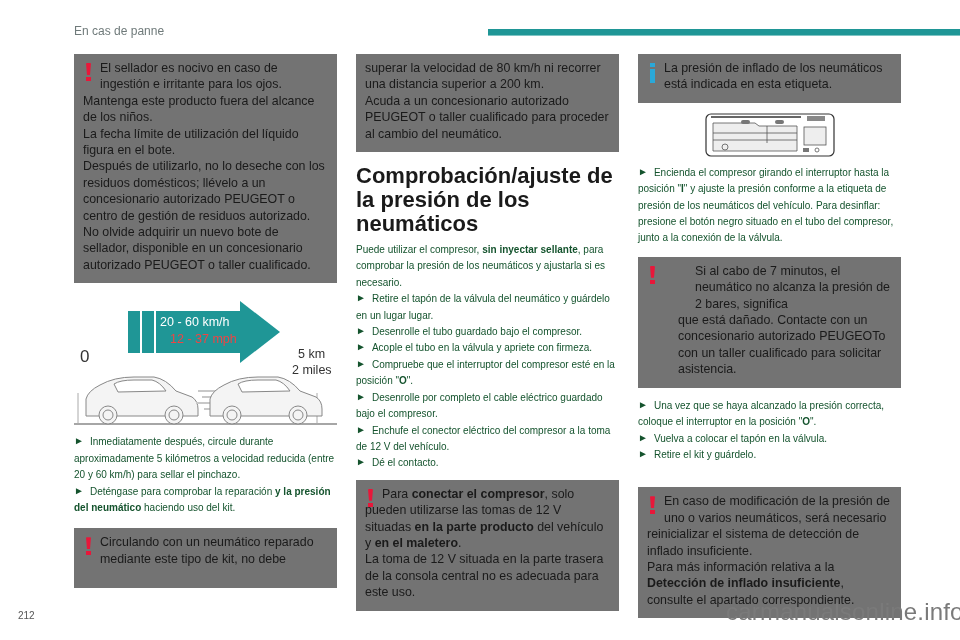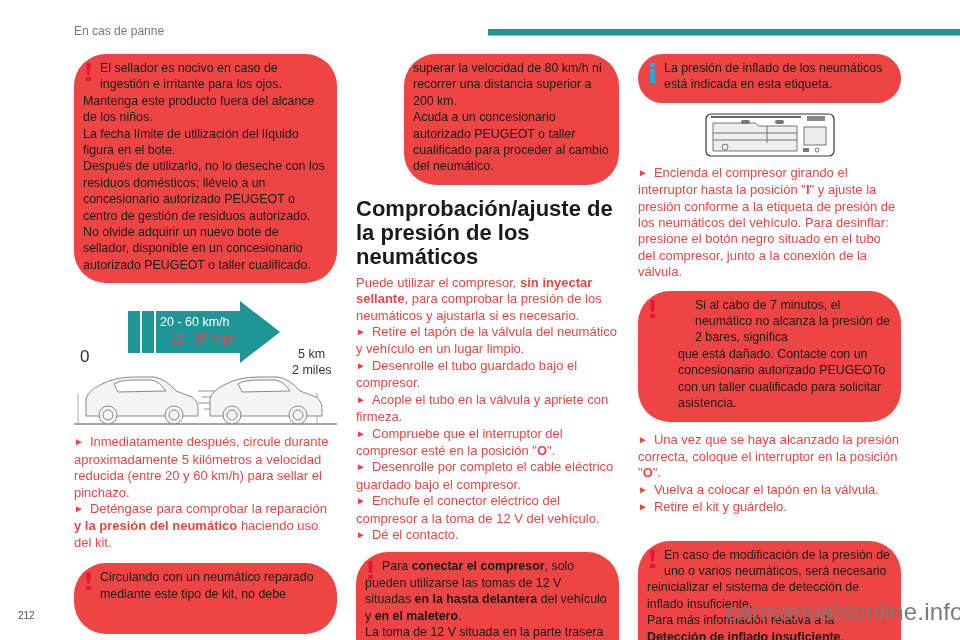--- a/index.html
+++ b/index.html
@@ -15,35 +15,35 @@
   .header-bar {
     position: absolute; left: 488px; top: 29px; width: 472px; height: 6px;
     background: #1f9696; border-bottom: 1px solid #7fc4c4;
   }
   .col { position: absolute; top: 54px; }
   .col1 { left: 74px; width: 263px; }
   .col2 { left: 356px; width: 263px; }
   .col3 { left: 638px; width: 263px; }
 
   .note {
-    background: #ef4444; padding: 6px 9px 10px 9px;
+    background: #737373; padding: 6px 9px 10px 9px;
     font-size: 12.4px; line-height: 16.4px; color: #1a1a1a;
-    position: relative; margin-bottom: 10px; border-radius: 32px;
+    position: relative; margin-bottom: 10px;
   }
   .note .first-lines { padding-left: 17px; display: block; }
   .warn-icon {
     position: absolute; left: 12px; top: 9px; width: 5px; height: 18px;
   }
   .warn-icon .bar { position: absolute; left: 0; top: 0; width: 5px; height: 12px; background: #e8173a; border-radius: 1px 1px 0 0; clip-path: polygon(0 0,100% 0,80% 100%,20% 100%); }
   .warn-icon .dot { position: absolute; left: 0; top: 14px; width: 5px; height: 4px; background: #e8173a; }
   .info-icon { position: absolute; left: 12px; top: 9px; width: 5px; height: 20px; }
   .info-icon .dot { position: absolute; left: 0; top: 0; width: 5px; height: 4px; background: #2aa8d8; }
   .info-icon .bar { position: absolute; left: 0; top: 6px; width: 5px; height: 14px; background: #2aa8d8; }
 
-  .para { font-size: 13px; line-height: 16.4px; color: #ef4444; }
+  .para { font-size: 10px; line-height: 16.4px; color: #14532d; }
   .step::before { content: "\25BA"; font-size: 10px; margin-right: 6px; position: relative; top: -1px; }
   b { font-weight: bold; }
 
   .section-title {
     font-size: 22px; font-weight: bold; line-height: 24px; color: #1a1a1a;
     margin: 12px 0 6px 0;
   }
 
   .illustration { position: relative; width: 263px; height: 125px; margin: 18px 0 8px 0; }
   .label-plate { display: block; margin: 4px auto 8px auto; }
@@ -110,52 +110,52 @@
     <div style="position:absolute;left:86px;top:14px;font-size:12.5px;color:#fff;">20 - 60 km/h</div>
     <div style="position:absolute;left:88px;top:31px;font-size:12.5px;color:#ef4444;margin-left:8px;">12 - 37 mph</div>
     <div style="position:absolute;left:6px;top:46px;font-size:17px;color:#333;">0</div>
     <div style="position:absolute;left:224px;top:46px;font-size:12.5px;color:#333;">5 km</div>
     <div style="position:absolute;left:218px;top:62px;font-size:12.5px;color:#333;">2 miles</div>
   </div>
 
   <div class="para step">Inmediatamente después, circule durante aproximadamente 5 kilómetros a velocidad reducida (entre 20 y 60 km/h) para sellar el pinchazo.</div>
   <div class="para step"><span>Deténgase para comprobar la reparación </span><b>y la presión del neumático</b><span> haciendo uso del kit.</span></div>
 
-  <div class="note" style="margin-top:12px;padding-bottom:32px;">
+  <div class="note" style="margin-top:12px;padding-bottom:21px;">
     <span class="warn-icon">
         <span class="bar"></span>
         <span class="dot"></span>
       </span>
     <span class="first-lines">Circulando con un neumático reparado mediante este tipo de kit, no debe</span>
   </div>
 </div>
 
 <div class="col col2">
-  <div class="note" style="margin-left:48px;">
+  <div class="note" style="">
     <div>superar la velocidad de 80 km/h ni recorrer una distancia superior a 200 km.</div>
     <div>Acuda a un concesionario autorizado PEUGEOT o taller cualificado para proceder al cambio del neumático.</div>
   </div>
 
   <div class="section-title">Comprobación/ajuste de la presión de los neumáticos</div>
 
   <div class="para"><span>Puede utilizar el compresor, </span><b>sin inyectar sellante</b><span>, para comprobar la presión de los neumáticos y ajustarla si es necesario.</span></div>
-  <div class="para step">Retire el tapón de la válvula del neumático y vehículo en un lugar limpio.</div>
+  <div class="para step">Retire el tapón de la válvula del neumático y guárdelo en un lugar lugar.</div>
   <div class="para step">Desenrolle el tubo guardado bajo el compresor.</div>
   <div class="para step">Acople el tubo en la válvula y apriete con firmeza.</div>
   <div class="para step"><span>Compruebe que el interruptor del compresor esté en la posición "</span><b>O</b><span>".</span></div>
   <div class="para step">Desenrolle por completo el cable eléctrico guardado bajo el compresor.</div>
   <div class="para step">Enchufe el conector eléctrico del compresor a la toma de 12 V del vehículo.</div>
   <div class="para step">Dé el contacto.</div>
 
   <div class="note" style="margin-top:8px;">
     <span class="warn-icon">
         <span class="bar"></span>
         <span class="dot"></span>
       </span>
-    <span style="display:block;text-indent:17px;"><span>Para </span><b>conectar el compresor</b><span>, solo pueden utilizarse las tomas de 12 V situadas </span><b>en la hasta delantera</b><span> del vehículo y </span><b>en el maletero</b><span>.</span></span>
+    <span style="display:block;text-indent:17px;"><span>Para </span><b>conectar el compresor</b><span>, solo pueden utilizarse las tomas de 12 V situadas </span><b>en la parte producto</b><span> del vehículo y </span><b>en el maletero</b><span>.</span></span>
     <div>La toma de 12 V situada en la parte trasera de la consola central no es adecuada para este uso.</div>
   </div>
 </div>
 
 <div class="col col3">
   <div class="note">
     <span class="info-icon">
         <span class="dot"></span>
         <span class="bar"></span>
       </span>

